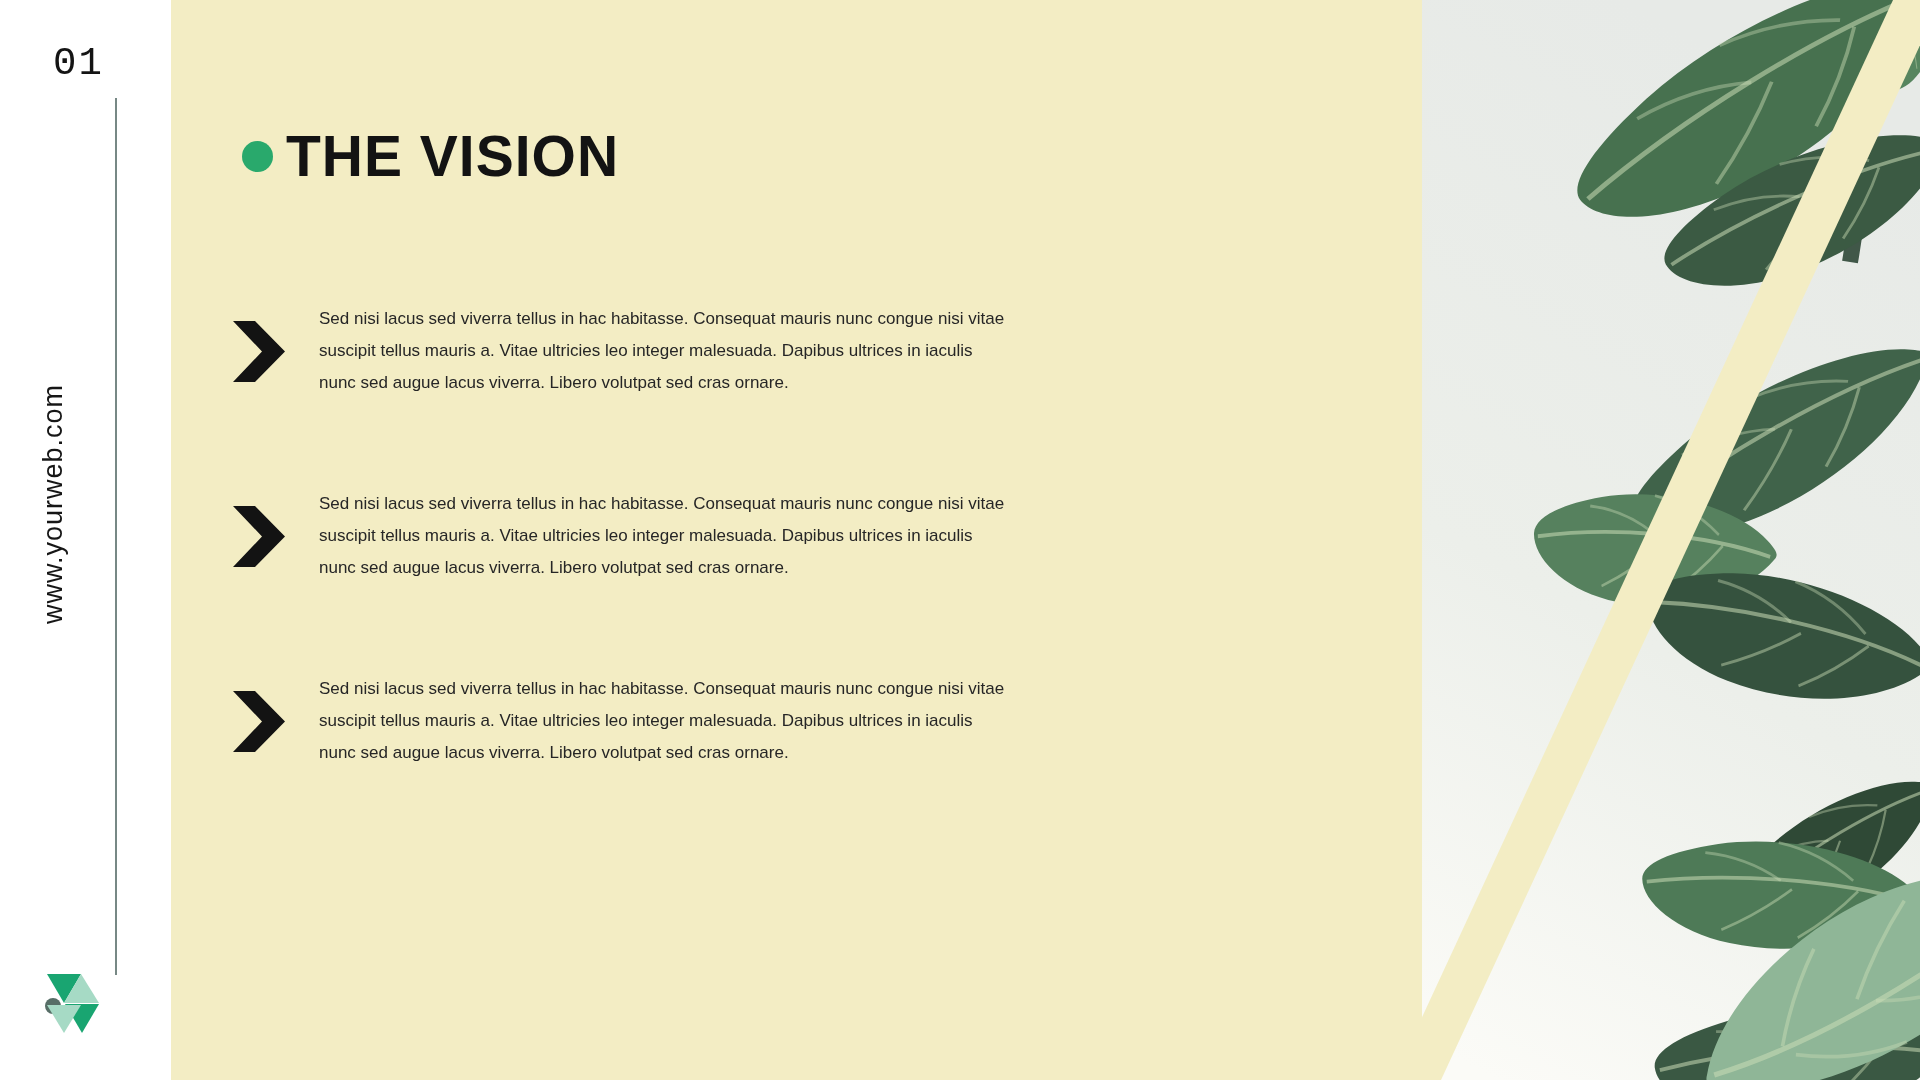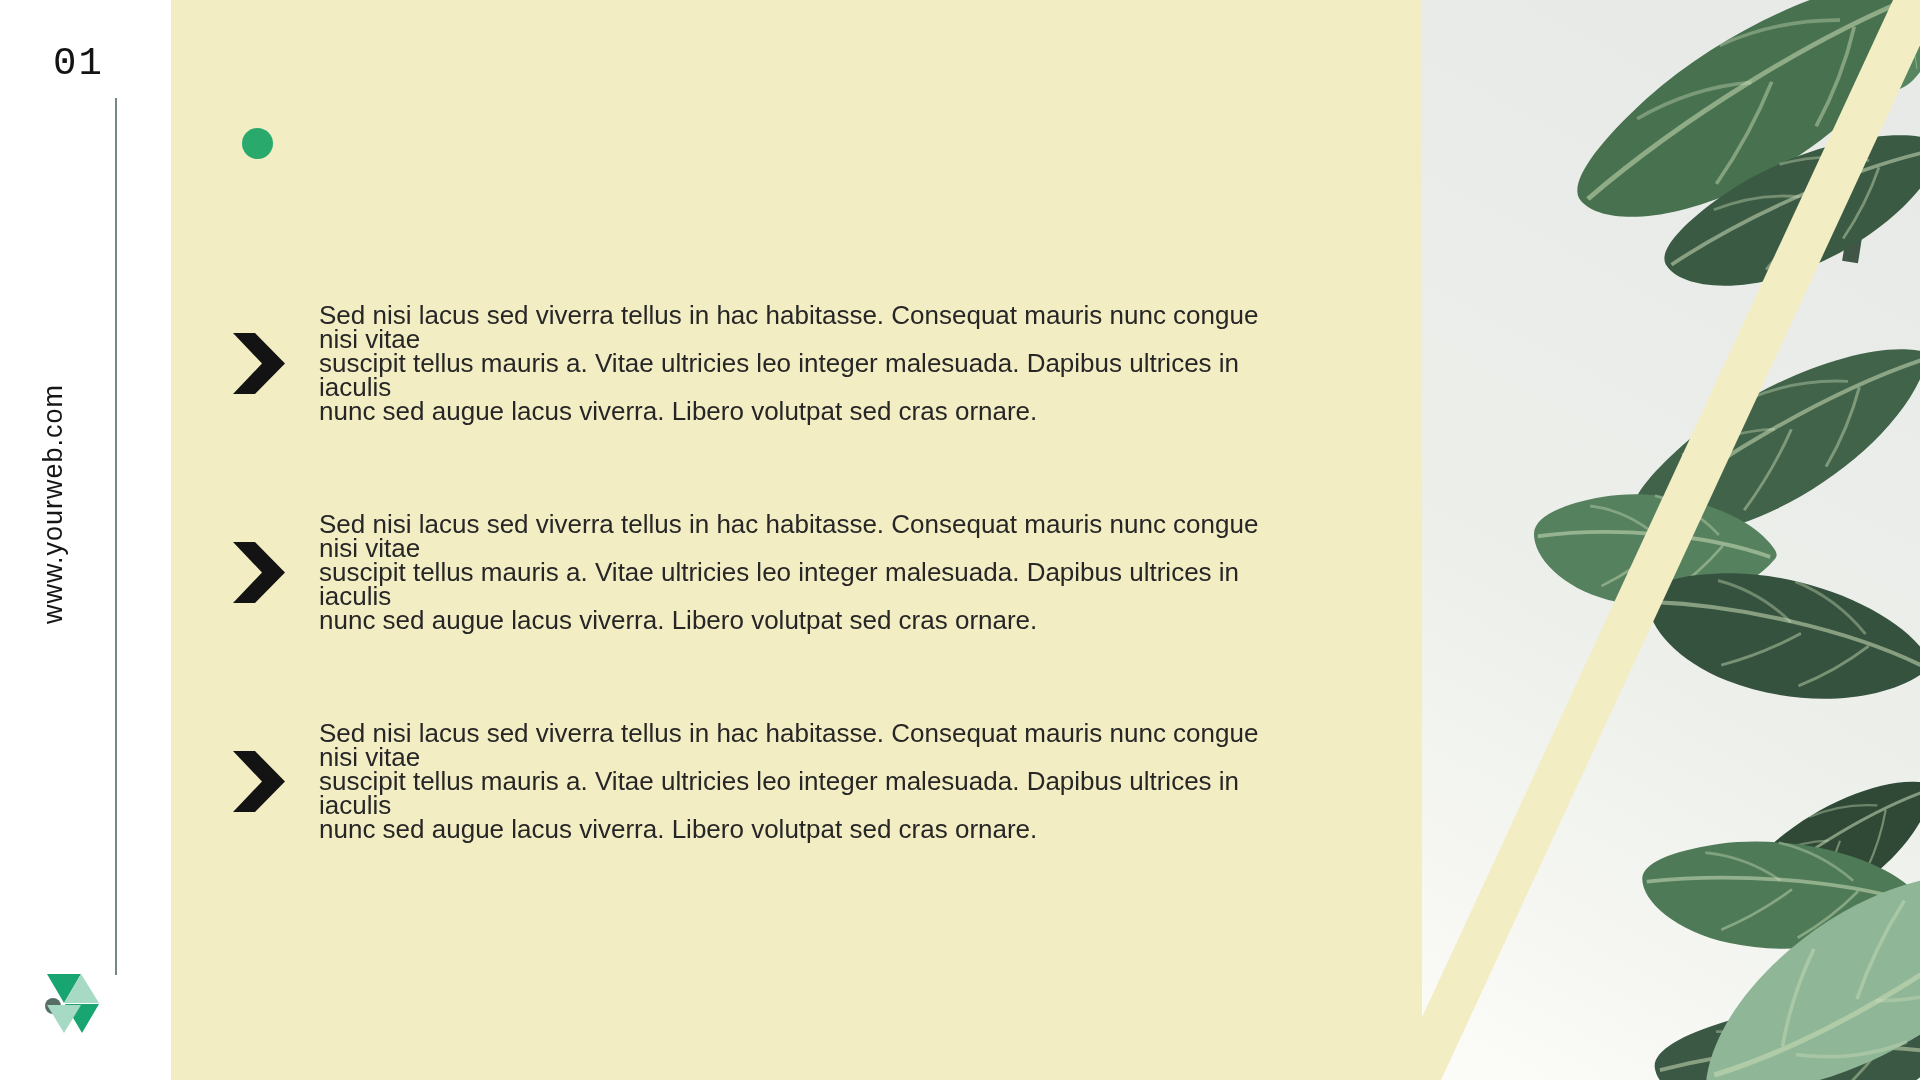--- a/index.html
+++ b/index.html
@@ -18,21 +18,21 @@
 
   
   .panel { position:absolute; left:171px; top:0; width:1251px; height:1080px; background:#F3EDC4; }
   .title-row { position:absolute; left:71px; top:128px; display:flex; align-items:center; gap:13px; }
   .dot { width:31px; height:31px; border-radius:50%; background:#29A96C; flex-shrink:0; }
   .title { font-size:57px; font-weight:700; letter-spacing:1px; color:#131313; line-height:1; }
 
   .bullets { position:absolute; left:62px; top:303px; width:1080px; }
   .bullet { display:flex; align-items:center; gap:34px; margin-bottom:89px; }
   .chev { flex-shrink:0; display:block; }
-  .btext { font-size:26px; line-height:24px; color:#262626; white-space:pre-line; width:940px; }
+  .btext { font-size:17px; line-height:32px; color:#262626; white-space:pre-line; width:940px; }
 
   
   .photo { position:absolute; left:1422px; top:0; width:498px; height:1080px; overflow:hidden; }
   .photo svg { display:block; }
 </style>
 </head>
 <body>
 
 <div class="slide">
 
@@ -45,20 +45,21 @@
       <polygon points="3,2 37,2 20,31" fill="#19A571"></polygon>
       <polygon points="37,2 55,31 20,31" fill="#A6DAC5"></polygon>
       <polygon points="21,32 55,32 38,61" fill="#19A571"></polygon>
       <polygon points="3,33 37,33 20,61" fill="#A6DAC5"></polygon>
     </svg>
   </aside>
 
   <main class="panel">
     <div class="title-row">
       <span class="dot"></span>
+      <h1 class="title">THE VISION</h1>
     </div>
 
     <div class="bullets">
       <div class="bullet">
         <svg class="chev" width="52" height="61" viewBox="0 0 52 61">
           <polygon points="0,0 22,0 52,30.5 22,61 0,61 29,30.5" fill="#131313"></polygon>
         </svg>
         <p class="btext">Sed nisi lacus sed viverra tellus in hac habitasse. Consequat mauris nunc congue nisi vitae
 suscipit tellus mauris a. Vitae ultricies leo integer malesuada. Dapibus ultrices in iaculis
 nunc sed augue lacus viverra. Libero volutpat sed cras ornare.</p>

